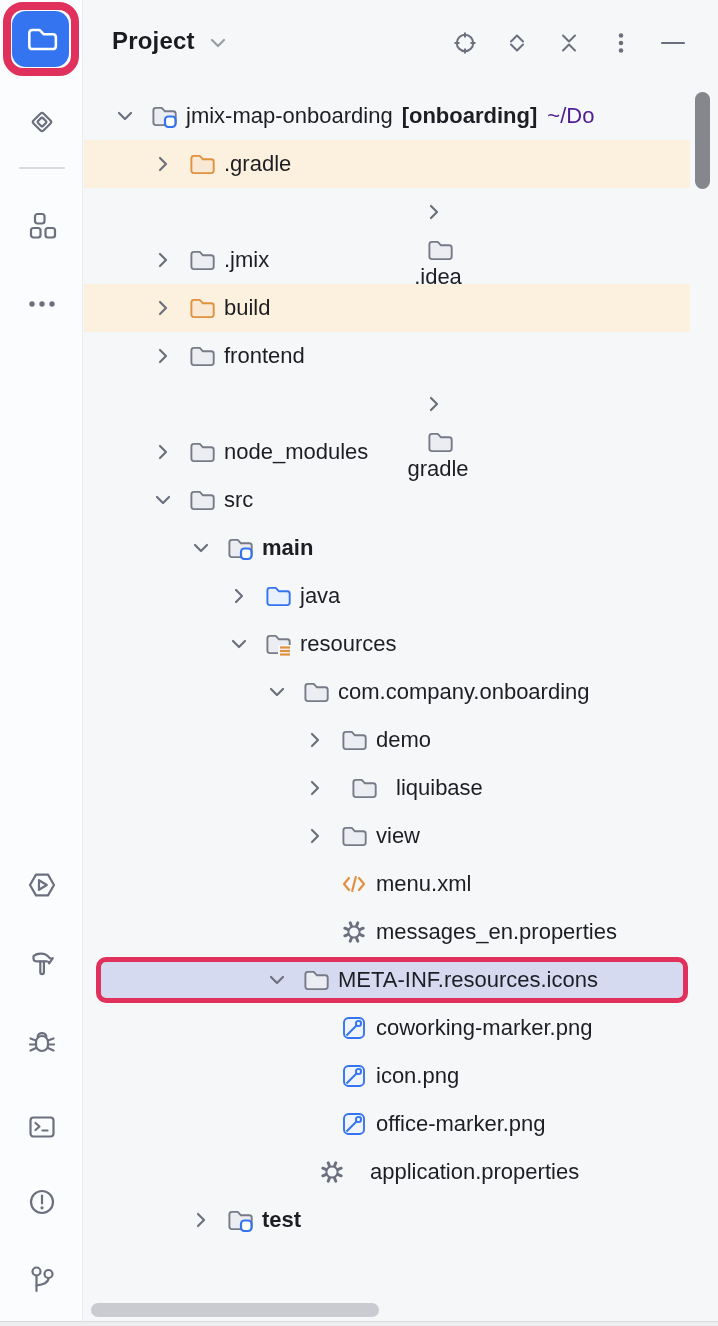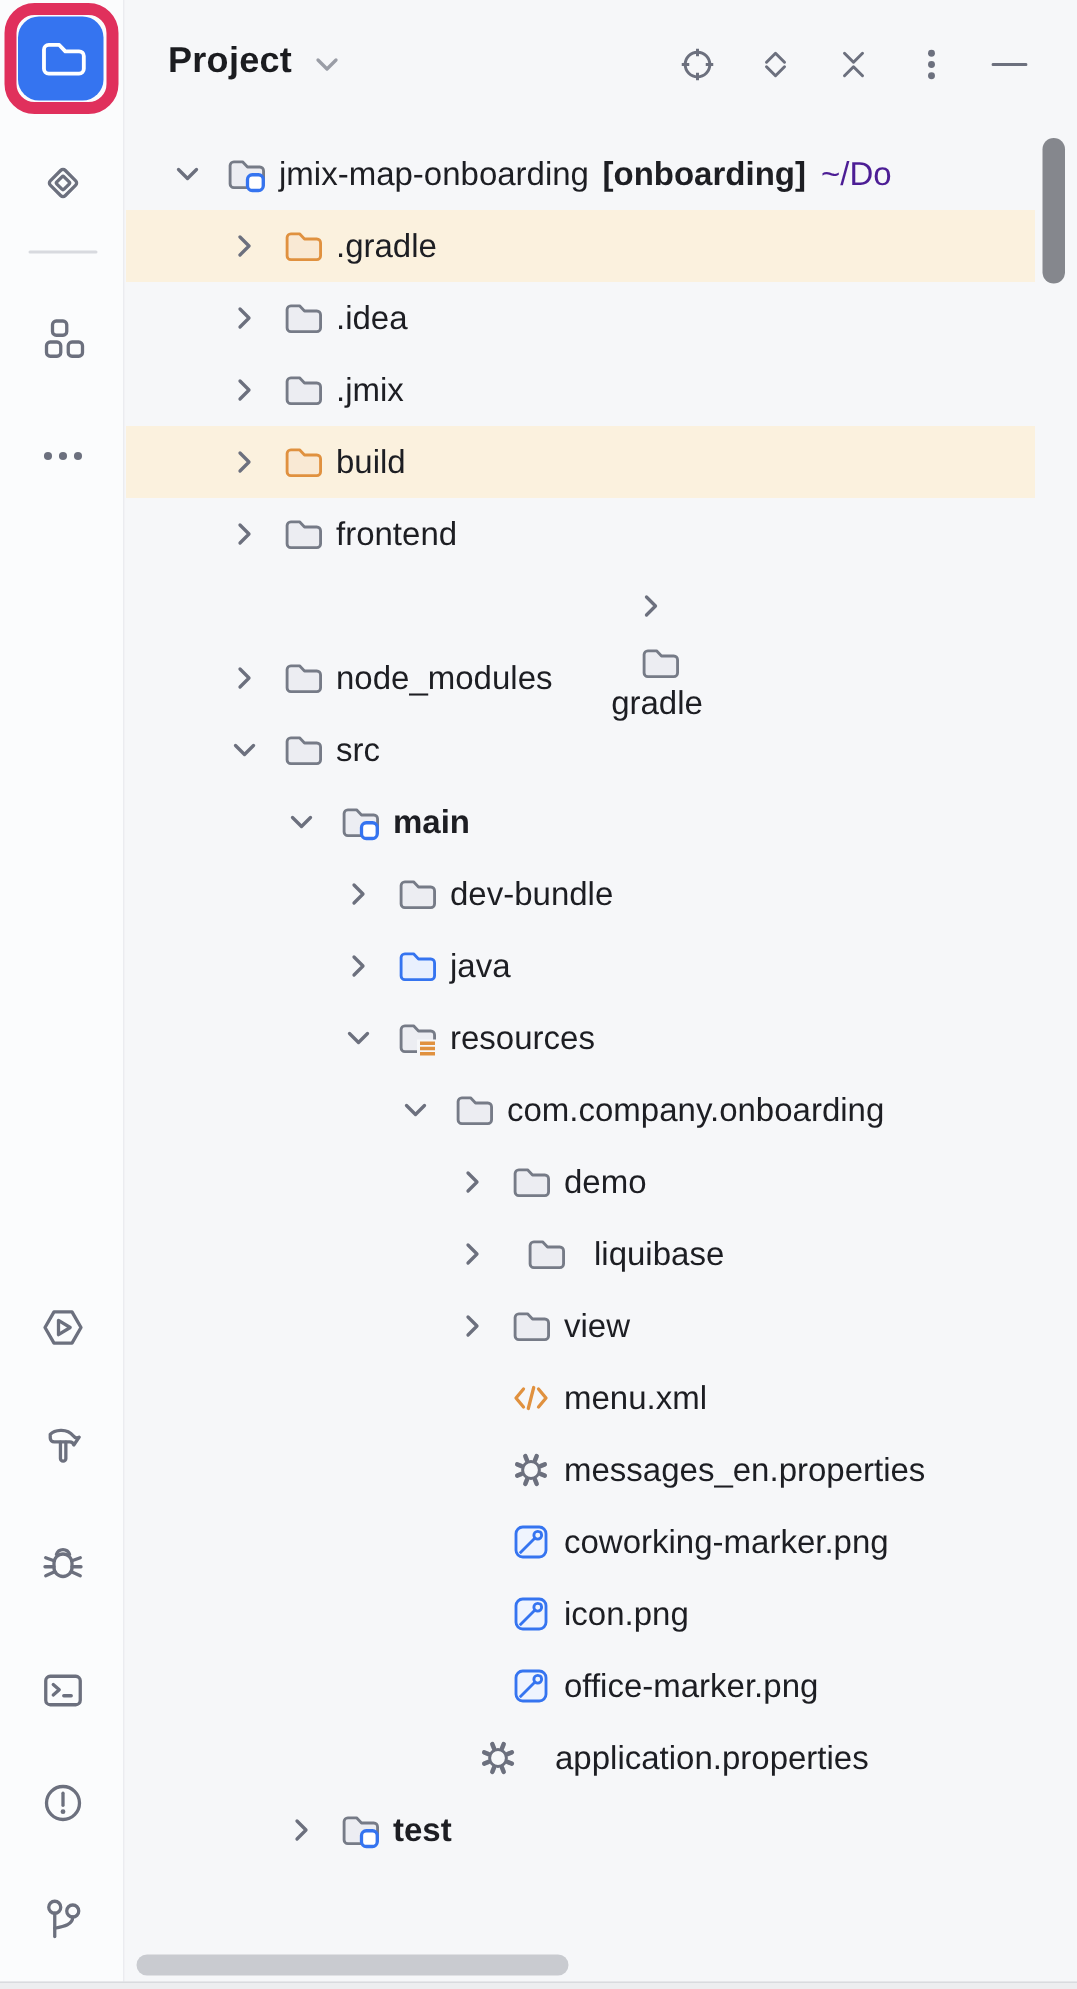--- a/index.html
+++ b/index.html
@@ -233,21 +233,21 @@
               <polyline points="8,5 14,11 8,17" fill="none" stroke="#6C707E" stroke-width="2.2" stroke-linecap="round" stroke-linejoin="round"></polyline>
             </svg>
           </span>
           <span class="tico">
             <svg width="27" height="27" viewBox="0 0 27 27">
     <path d="M2.4 7.4 C2.4 6 3.5 4.9 4.9 4.9 h5.8 l3.3 3.4 h8.2 c1.4 0 2.5 1.1 2.5 2.5 v8.8 c0 1.4 -1.1 2.5 -2.5 2.5 H4.9 c-1.4 0 -2.5 -1.1 -2.5 -2.5 z" fill="#F9E9D4" stroke="#E0913F" stroke-width="1.9" stroke-linejoin="round"></path>
             </svg>
           </span>
           <span class="lbl">.gradle</span>
         </div>
-        <div class="row" style="padding-left: 66px;">
+        <div class="row" style="padding-left: 66px; flex-direction: column;">
           <span class="chev">
             <svg width="22" height="22" viewBox="0 0 22 22">
               <polyline points="8,5 14,11 8,17" fill="none" stroke="#6C707E" stroke-width="2.2" stroke-linecap="round" stroke-linejoin="round"></polyline>
             </svg>
           </span>
           <span class="tico">
             <svg width="27" height="27" viewBox="0 0 27 27">
     <path d="M2.4 7.4 C2.4 6 3.5 4.9 4.9 4.9 h5.8 l3.3 3.4 h8.2 c1.4 0 2.5 1.1 2.5 2.5 v8.8 c0 1.4 -1.1 2.5 -2.5 2.5 H4.9 c-1.4 0 -2.5 -1.1 -2.5 -2.5 z" fill="#ECEDF2" stroke="#767B87" stroke-width="1.9" stroke-linejoin="round"></path>
             </svg>
           </span>
@@ -337,33 +337,20 @@
               <polyline points="8,5 14,11 8,17" fill="none" stroke="#6C707E" stroke-width="2.2" stroke-linecap="round" stroke-linejoin="round"></polyline>
             </svg>
           </span>
           <span class="tico">
             <svg width="27" height="27" viewBox="0 0 27 27">
     <path d="M2.4 7.4 C2.4 6 3.5 4.9 4.9 4.9 h5.8 l3.3 3.4 h8.2 c1.4 0 2.5 1.1 2.5 2.5 v8.8 c0 1.4 -1.1 2.5 -2.5 2.5 H4.9 c-1.4 0 -2.5 -1.1 -2.5 -2.5 z" fill="#ECEDF2" stroke="#767B87" stroke-width="1.9" stroke-linejoin="round"></path>
               <rect x="14" y="13.5" width="10.5" height="10.5" rx="3.2" fill="#FFFFFF" stroke="#3574F0" stroke-width="2.2"></rect>
             </svg>
           </span>
           <span class="lbl b">main</span>
-        </div>
-        <div class="row" style="padding-left: 142px;">
-          <span class="chev">
-            <svg width="22" height="22" viewBox="0 0 22 22">
-              <polyline points="8,5 14,11 8,17" fill="none" stroke="#6C707E" stroke-width="2.2" stroke-linecap="round" stroke-linejoin="round"></polyline>
-            </svg>
-          </span>
-          <span class="tico">
-            <svg width="27" height="27" viewBox="0 0 27 27">
-    <path d="M2.4 7.4 C2.4 6 3.5 4.9 4.9 4.9 h5.8 l3.3 3.4 h8.2 c1.4 0 2.5 1.1 2.5 2.5 v8.8 c0 1.4 -1.1 2.5 -2.5 2.5 H4.9 c-1.4 0 -2.5 -1.1 -2.5 -2.5 z" fill="#ECEDF2" stroke="#767B87" stroke-width="1.9" stroke-linejoin="round"></path>
-            </svg>
-          </span>
-          <span class="lbl">dev-bundle</span>
         </div>
         <div class="row" style="padding-left: 142px;">
           <span class="chev">
             <svg width="22" height="22" viewBox="0 0 22 22">
               <polyline points="8,5 14,11 8,17" fill="none" stroke="#6C707E" stroke-width="2.2" stroke-linecap="round" stroke-linejoin="round"></polyline>
             </svg>
           </span>
           <span class="tico">
             <svg width="27" height="27" viewBox="0 0 27 27">
     <path d="M2.4 7.4 C2.4 6 3.5 4.9 4.9 4.9 h5.8 l3.3 3.4 h8.2 c1.4 0 2.5 1.1 2.5 2.5 v8.8 c0 1.4 -1.1 2.5 -2.5 2.5 H4.9 c-1.4 0 -2.5 -1.1 -2.5 -2.5 z" fill="#E9F0FE" stroke="#3574F0" stroke-width="1.9" stroke-linejoin="round"></path>
@@ -467,20 +454,34 @@
                 <line x1="6.7" y1="15.6" x2="3.8" y2="16.8" stroke-width="3" stroke-linecap="round"></line>
                 <line x1="6.7" y1="10.4" x2="3.8" y2="9.2" stroke-width="3" stroke-linecap="round"></line>
                 <line x1="10.4" y1="6.7" x2="9.2" y2="3.8" stroke-width="3" stroke-linecap="round"></line>
                 <line x1="15.6" y1="6.7" x2="16.8" y2="3.8" stroke-width="3" stroke-linecap="round"></line>
                 <line x1="19.3" y1="10.4" x2="22.2" y2="9.2" stroke-width="3" stroke-linecap="round"></line>
               </g>
             </svg>
           </span>
           <span class="lbl">messages_en.properties</span>
         </div>
+        <div class="row selected" style="padding-left: 180px;">
+          <div class="selbox" style="border-color: rgb(224, 48, 92); background: rgb(213, 218, 241);"></div>
+          <span class="chev exp">
+            <svg width="22" height="22" viewBox="0 0 22 22">
+              <polyline points="8,5 14,11 8,17" fill="none" stroke="#6C707E" stroke-width="2.2" stroke-linecap="round" stroke-linejoin="round"></polyline>
+            </svg>
+          </span>
+          <span class="tico">
+            <svg width="27" height="27" viewBox="0 0 27 27">
+    <path d="M2.4 7.4 C2.4 6 3.5 4.9 4.9 4.9 h5.8 l3.3 3.4 h8.2 c1.4 0 2.5 1.1 2.5 2.5 v8.8 c0 1.4 -1.1 2.5 -2.5 2.5 H4.9 c-1.4 0 -2.5 -1.1 -2.5 -2.5 z" fill="#ECEDF2" stroke="#767B87" stroke-width="1.9" stroke-linejoin="round"></path>
+            </svg>
+          </span>
+          <span class="lbl">META-INF.resources.icons</span>
+        </div>
         <div class="row" style="padding-left: 218px;">
           <span class="chev"></span>
           <span class="tico">
             <svg width="26" height="26" viewBox="0 0 26 26">
     <rect x="3" y="3" width="20" height="20" rx="4.5" fill="#EFF4FE" stroke="#3574F0" stroke-width="1.9"></rect>
     <line x1="5.5" y1="20.5" x2="20" y2="6" stroke="#3574F0" stroke-width="1.9"></line>
     <circle cx="17.5" cy="8.5" r="2.6" fill="#EFF4FE" stroke="#3574F0" stroke-width="1.9"></circle>
             </svg>
           </span>
           <span class="lbl">coworking-marker.png</span>

